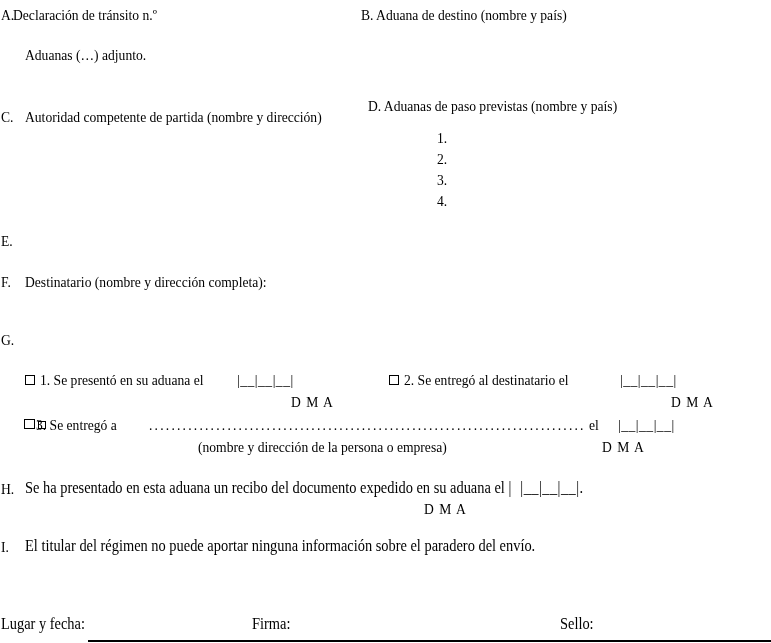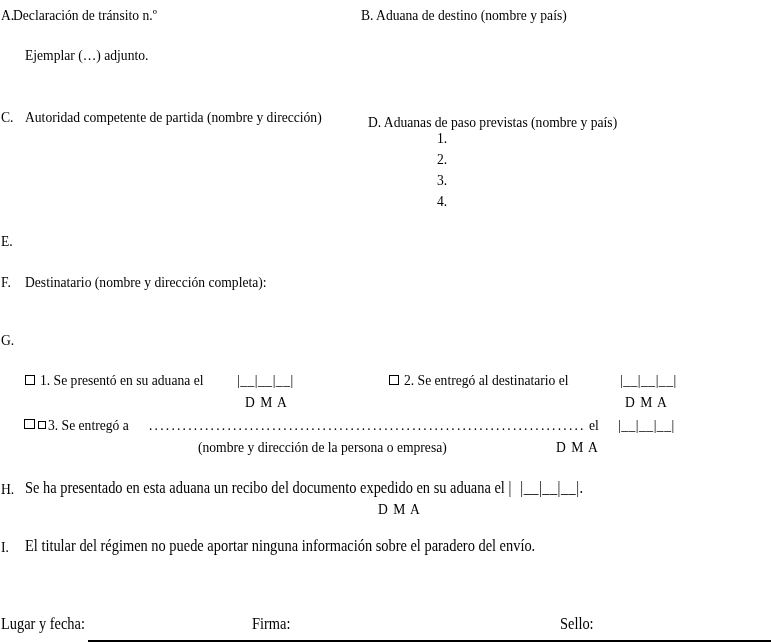--- a/index.html
+++ b/index.html
@@ -17,21 +17,21 @@
   .abs { position:absolute; white-space:nowrap; }
   .cond { transform:scaleX(0.9); transform-origin:0 0; font-size:16px; }
   .checkbox {
     position:absolute;
     width:10px; height:10px;
     border:1.6px solid #000;
     background:#fff;
   }
   .checkbox.thin { width:8px; height:8px; border-width:1px; }
   .datefield { letter-spacing:0.5px; }
-  .dma { letter-spacing:1px; }
+  .dma { letter-spacing:1px;margin-left:46px; }
   .dots {
     overflow:hidden;
     letter-spacing:2.2px;
     display:inline-block;
     vertical-align:bottom;
     height:17px;
   }
   .bottomline {
     position:absolute;
     background:#000;
@@ -40,25 +40,25 @@
 </style>
 </head>
 <body>
 
 <div class="page">
 
   <span class="abs" style="left:1px; top:7px;">A.</span>
   <span class="abs" style="left:13px; top:7px;">Declaración de tránsito n.º</span>
   <span class="abs" style="left:361px; top:7px;">B. Aduana de destino (nombre y país)</span>
 
-  <span class="abs" style="left:25px; top:47px;">Ejemplar (…) adjunto.</span>
+  <span class="abs" style="left:25px; top:47px;">Aduanas (…) adjunto.</span>
 
   <span class="abs" style="left:1px; top:109px;">C.</span>
   <span class="abs" style="left:25px; top:109px;">Autoridad competente de partida (nombre y dirección)</span>
-  <span class="abs" style="left:368px; top:114px;">D. Aduanas de paso previstas (nombre y país)</span>
+  <span class="abs" style="left:368px; top:98px;">D. Aduanas de paso previstas (nombre y país)</span>
 
   <span class="abs" style="left:437px; top:130px;">1.</span>
   <span class="abs" style="left:437px; top:151px;">2.</span>
   <span class="abs" style="left:437px; top:172px;">3.</span>
   <span class="abs" style="left:437px; top:193px;">4.</span>
 
   <span class="abs" style="left:1px; top:233px;">E.</span>
 
   <span class="abs" style="left:1px; top:274px;">F.</span>
   <span class="abs" style="left:25px; top:274px;">Destinatario (nombre y dirección completa):</span>
@@ -70,21 +70,21 @@
   <span class="abs datefield" style="left:237px; top:372px;">|__|__|__|</span>
   <span class="abs dma" style="left:245px; top:394px;">D M A</span>
 
   <span class="checkbox" style="left:389px; top:375px;"></span>
   <span class="abs" style="left:404px; top:372px;">2. Se entregó al destinatario el</span>
   <span class="abs datefield" style="left:620px; top:372px;">|__|__|__|</span>
   <span class="abs dma" style="left:625px; top:394px;">D M A</span>
 
   <span class="checkbox" style="left:24px; top:419px; width:11px;"></span>
   <span class="checkbox thin" style="left:38px; top:421px;"></span>
-  <span class="abs" style="left:48px; top:417px;">3. Se entregó a</span>
+  <span class="abs" style="left:36px; top:417px;">3. Se entregó a</span>
   <span class="abs dots" style="left:149px; top:417px; width:435px;">........................................................................................................................</span>
   <span class="abs" style="left:589px; top:417px;">el</span>
   <span class="abs datefield" style="left:618px; top:417px;">|__|__|__|</span>
   <span class="abs" style="left:198px; top:439px;text-align:center;">(nombre y dirección de la persona o empresa)</span>
   <span class="abs dma" style="left:556px; top:439px;">D M A</span>
 
   <span class="abs" style="left:1px; top:481px;">H.</span>
   <div class="abs cond" style="left:25px; top:479px;">
     <span>Se ha presentado en esta aduana un recibo del documento expedido en su aduana el |</span>
     <span class="datefield" style="margin-left:6px;">|__|__|__|.</span>

